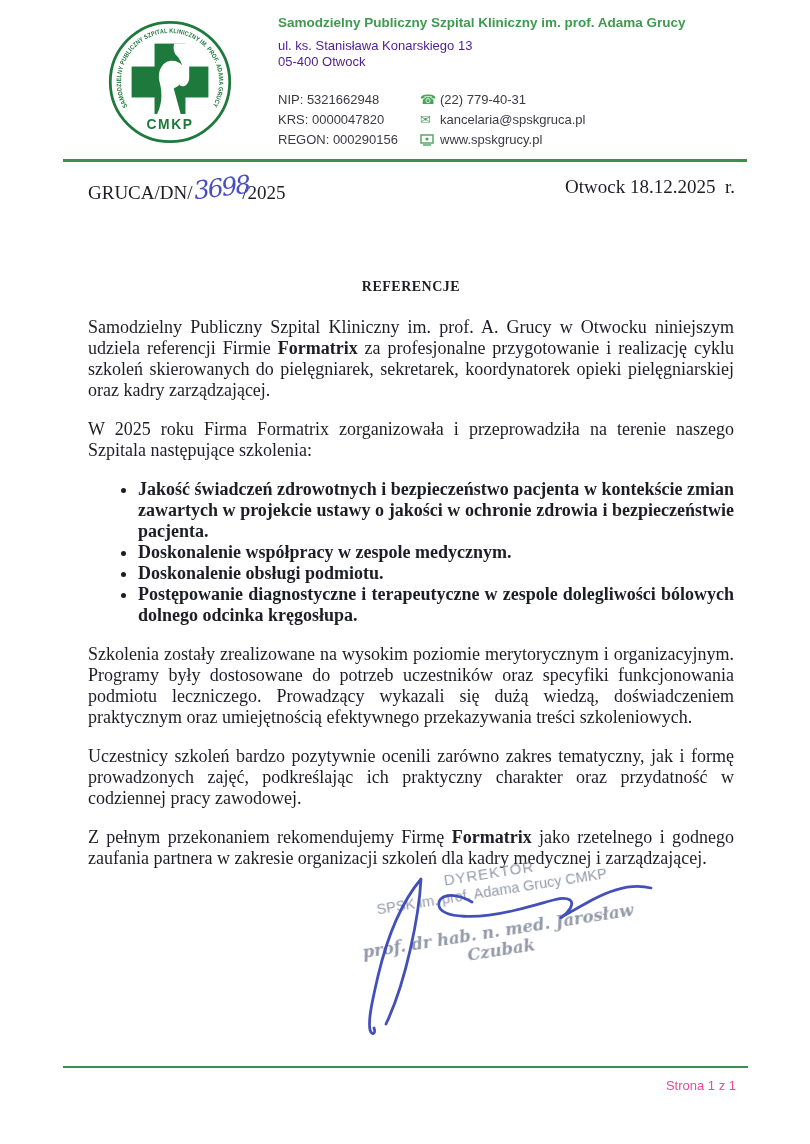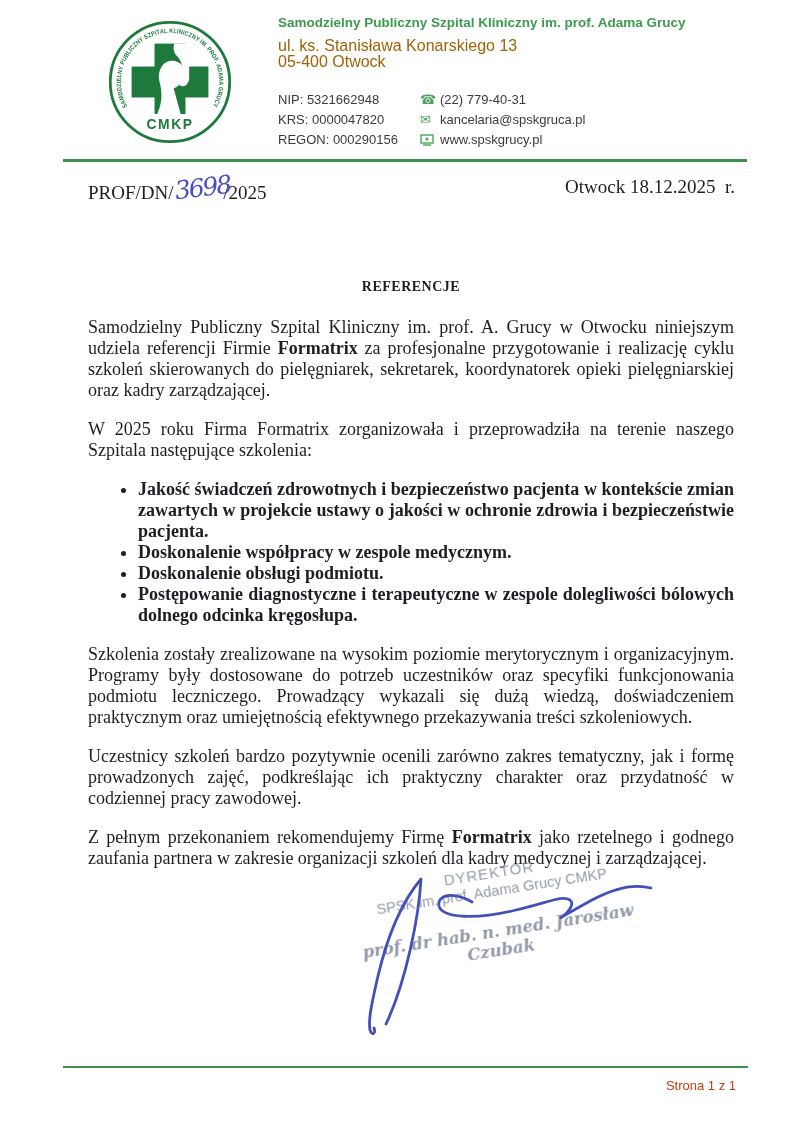--- a/index.html
+++ b/index.html
@@ -4,21 +4,21 @@
 <style>
   html,body{margin:0;padding:0;background:#ffffff;}
   .page{
     position:relative;width:810px;height:1144px;background:#ffffff;
     font-family:"Liberation Serif", serif;color:#1d1d26;overflow:hidden;
   }
   
   .logo{position:absolute;left:106px;top:18px;width:128px;height:128px;}
   .header-text{position:absolute;left:278px;top:14px;width:470px;font-family:"Liberation Sans",sans-serif;}
   .org-line{font-weight:bold;font-size:13.5px;line-height:17px;color:#3d9a4e;}
-  .addr-line{font-size:16px;line-height:16px;color:#a16207;}
+  .addr-line{font-size:13px;line-height:16px;color:#4c1d95;}
   .addr-block{margin-top:7px;}
   .info-block{margin-top:20px;display:flex;}
   .info-col-left{width:142px;}
   .info-row{font-size:13px;line-height:20px;color:#3a3a42;display:flex;align-items:center;}
   .info-icon{width:20px;display:inline-flex;justify-content:flex-start;color:#4aa45a;font-size:13px;}
   .divider{position:absolute;left:63px;top:159px;width:684px;height:3px;background:#3e8e4f;}
   
   .refline{position:absolute;left:88px;top:176px;width:647px;display:flex;justify-content:space-between;font-size:19px;}
   .hand-number{
     display:inline-block;color:#4a4fc0;font-style:italic;font-size:25px;
@@ -40,21 +40,21 @@
     font-family:"Liberation Sans",sans-serif;
   }
   .stamp-line1{font-size:15px;letter-spacing:1px;line-height:18px;}
   .stamp-line2{font-size:14.5px;line-height:18px;}
   .stamp-line3{margin-top:22px;font-size:16.5px;font-weight:bold;font-style:italic;font-family:"DejaVu Serif",serif;}
   .signature-svg{position:absolute;left:300px;top:852px;width:360px;height:200px;}
   
   .footer-line{position:absolute;left:63px;top:1066px;width:685px;height:2px;background:#3e8e4f;}
   .footer-page{
     position:absolute;right:74px;top:1078px;font-family:"Liberation Sans",sans-serif;
-    font-size:13px;color:#c2410c;
+    font-size:13px;color:#ec4899;
   }
 </style>
 </head>
 <body>
 
 <div class="page">
 
   <svg class="logo" viewBox="0 0 120 120">
     <circle cx="60" cy="60" r="56" fill="none" stroke="#1d7a3c" stroke-width="2.6"></circle>
     <defs>
@@ -108,21 +108,21 @@
           <span>www.spskgrucy.pl</span>
         </div>
       </div>
     </div>
   </div>
 
   <div class="divider"></div>
 
   <div class="refline">
     <div>
-      <span>PROF/DN/</span><span class="hand-number">3698</span>/<span>2025</span>
+      <span>GRUCA/DN/</span><span class="hand-number">3698</span>/<span>2025</span>
     </div>
     <div class="doc-date">Otwock 18.12.2025  r.</div>
   </div>
 
   <div class="body-block">
     <div class="doc-title">REFERENCJE</div>
 
     <p class="para"><span>Samodzielny Publiczny Szpital Kliniczny im. prof. A. Grucy w Otwocku niniejszym udziela referencji Firmie </span><b>Formatrix</b><span> za profesjonalne przygotowanie i realizację cyklu szkoleń skierowanych do pielęgniarek, sekretarek, koordynatorek opieki pielęgniarskiej oraz kadry zarządzającej.</span></p>
 
     <p class="para">W 2025 roku Firma Formatrix zorganizowała i przeprowadziła na terenie naszego Szpitala następujące szkolenia:</p>

